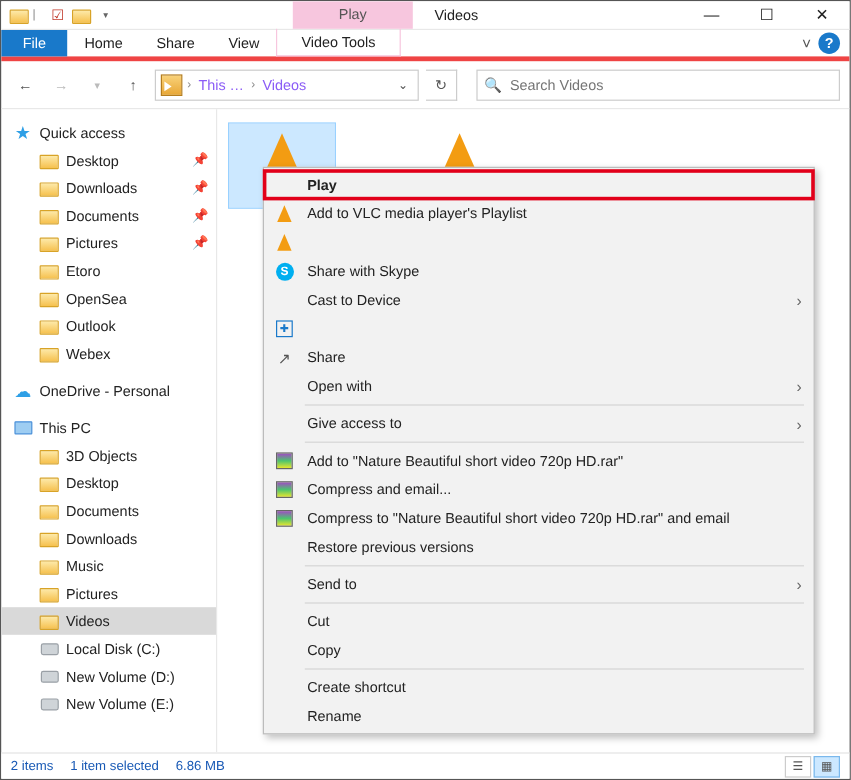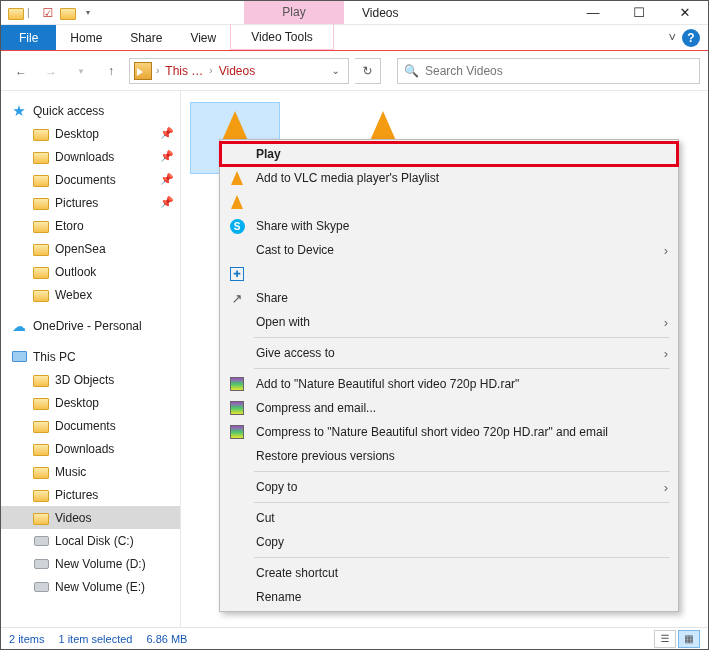--- a/index.html
+++ b/index.html
@@ -10,35 +10,35 @@
 .qat { display: flex; align-items: center; gap: 2px; padding-left: 6px; }
 .qat-icon { width: 18px; height: 18px; display:flex; align-items:center; justify-content:center; }
 .qat-sep { width: 10px; color:#888; font-size:10px; }
 .tabgroup { margin-left: 147px; display:flex; flex-direction:column; align-items:center; }
 .tabgroup-label { background:#f7c6de; color:#555; height:23px; width:100px; text-align:center; font-size:12px; line-height:23px; }
 .title-text { margin-left: 18px; font-size:12px; color:#222; }
 .winbtns { margin-left:auto; display:flex; }
 .winbtn { width:46px; height:24px; display:flex; align-items:center; justify-content:center; font-size:13px; color:#222; }
 
 
-.ribbon { height:26px; display:flex; align-items:stretch; border-bottom:1px solid #ef4444; }
+.ribbon { height:26px; display:flex; align-items:stretch; border-bottom:4px solid #ef4444; }
 .ribbon-tab { padding: 0 14px; display:flex; align-items:center; font-size:12px; color:#222; }
 .ribbon-tab.file { background:#1979ca; color:#fff; padding:0 18px; }
 .ribbon-tab.videotools { border:1px solid #f7c6de; border-top:none; margin-top:-1px; padding:0 20px; }
 .ribbon-right { margin-left:auto; display:flex; align-items:center; gap:6px; padding-right:8px; }
 .help-icon { width:18px; height:18px; border-radius:50%; background:#1979ca; color:#fff; display:flex; align-items:center; justify-content:center; font-size:12px; font-weight:bold; }
 
 
 .navbar { height:40px; display:flex; align-items:center; padding:0 8px; gap:6px; border-bottom:1px solid #e8e8e8;}
 .navbtn { width:24px; height:24px; display:flex; align-items:center; justify-content:center; color:#555; }
 .navbtn.disabled { color:#bbb; }
 .addressbar { flex:0 0 220px; height:26px; border:1px solid #ccc; display:flex; align-items:center; padding:0 4px; gap:2px; font-size:12px; }
 .addr-icon { width:18px; height:18px; background:linear-gradient(#f9d27a,#e8a736); border:1px solid #b57d1d; position:relative;}
 .addr-icon::after{content:"";position:absolute;left:2px;top:5px;width:0;height:0;border-left:6px solid #fff;border-top:4px solid transparent;border-bottom:4px solid transparent;}
-.addr-seg { padding:0 2px; color:#b91c1c; white-space:nowrap; }
+.addr-seg { padding:0 2px; color:#8b5cf6; white-space:nowrap; }
 .addr-chev { color:#888; font-size:10px; padding:0 2px;}
 .addr-drop { margin-left:auto; color:#555; font-size:10px; padding:0 4px;}
 .refreshbtn { width:26px; height:26px; border:1px solid #ccc; border-left:none; display:flex; align-items:center; justify-content:center; color:#555;}
 .searchbox { flex:1; height:26px; border:1px solid #ccc; display:flex; align-items:center; padding:0 6px; gap:6px; margin-left:10px; color:#777;}
 .searchbox input { border:none; outline:none; font-size:12px; flex:1; color:#555; background:transparent;}
 
 
 .main { display:flex; height: calc(100% - 24px - 26px - 40px - 22px); }
 .sidebar { width:180px; border-right:1px solid #e8e8e8; overflow:hidden; padding-top:8px; }
 .tree-item { display:flex; align-items:center; height:23px; padding-left:10px; gap:6px; font-size:12px; color:#222; white-space:nowrap;}
@@ -363,21 +363,21 @@
       </span>
       <span class="ctx-label">Compress to "Nature Beautiful short video 720p HD.rar" and email</span>
     </div>
     <div class="ctx-item">
       <span class="ctx-icon"></span>
       <span class="ctx-label">Restore previous versions</span>
     </div>
     <div class="ctx-sep"></div>
     <div class="ctx-item">
       <span class="ctx-icon"></span>
-      <span class="ctx-label">Copy to</span>
+      <span class="ctx-label">Send to</span>
       <span class="ctx-arrow">›</span>
     </div>
     <div class="ctx-sep"></div>
     <div class="ctx-item">
       <span class="ctx-icon"></span>
       <span class="ctx-label">Cut</span>
     </div>
     <div class="ctx-item">
       <span class="ctx-icon"></span>
       <span class="ctx-label">Copy</span>

